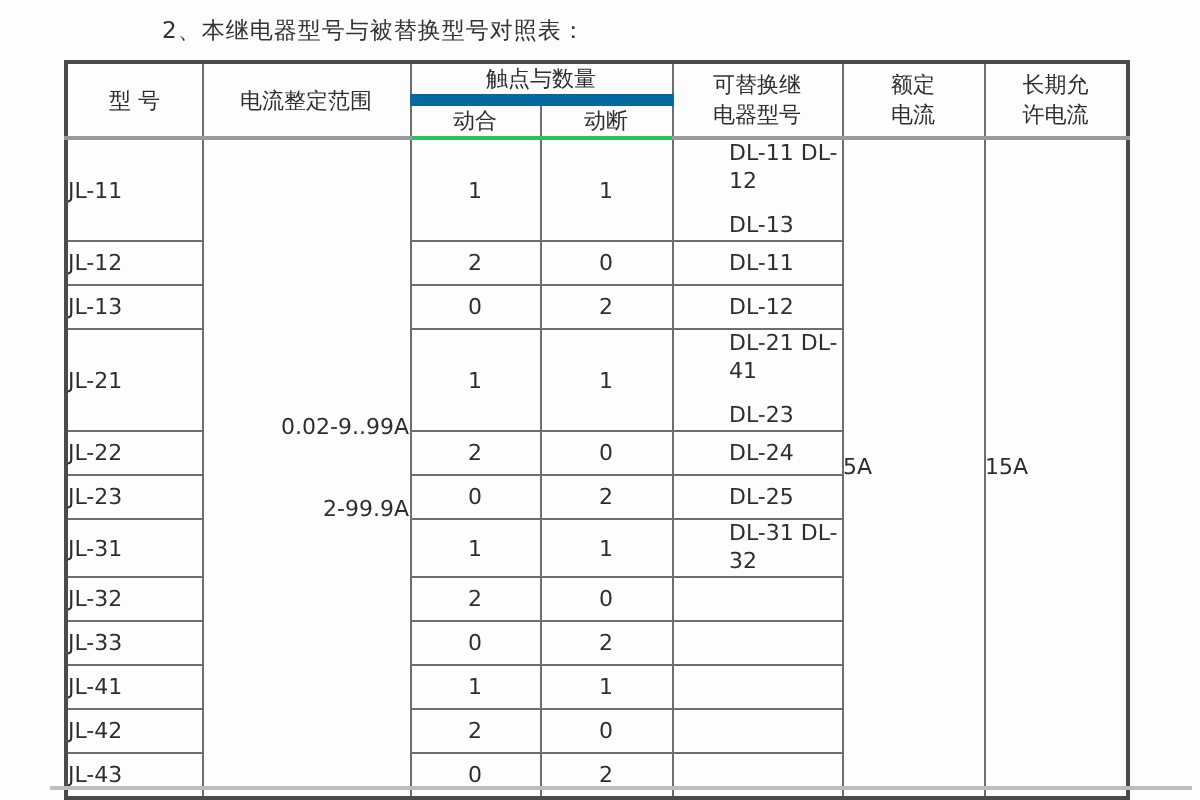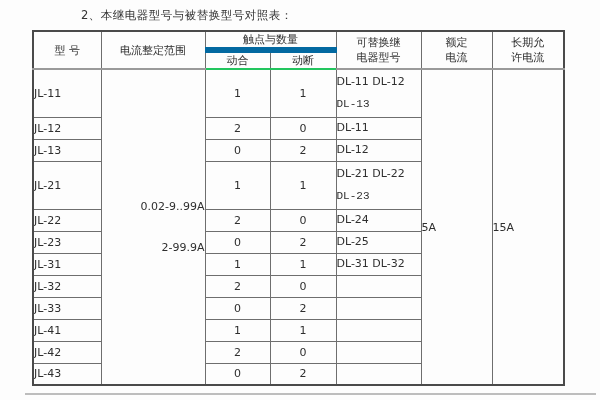--- a/index.html
+++ b/index.html
@@ -46,22 +46,22 @@
   thead tr { height: 16px; }
   thead th { text-align: center; }
   thead th.hspan { border-bottom: 2px solid #9a9a9a; }
   thead tr.sub-row th { border-bottom: 2px solid #22c55e; }
   thead th.group { border-bottom: 6px solid #0369a1; }
   thead th.two-line div { line-height: 15px; }
   
   td.c-model { text-align: left; }
   td.c-count { text-align: center; }
   td.c-replace { text-align: left; padding-left: 9px; }
-  td.c-replace div { line-height: 14px; }
-  td.c-replace div + div { margin-top: 8px; font-family: Liberation Mono, monospace; }
+  td.c-replace div { line-height: 14px; margin-left: 28px; }
+  td.c-replace div + div { margin-top: 8px; }
   td.c-range { text-align: right; }
   td.c-range div + div { margin-top: 28px; }
   td.c-rated, td.c-long { text-align: left; }
   .bottom-rule {
     position: absolute;
     left: 25px;
     top: 393px;
     width: 571px;
     height: 2px;
     background: #bdbdbd;
@@ -135,21 +135,21 @@
         <td class="c-count">2</td>
         <td class="c-replace">
           <div>DL-12</div>
         </td>
       </tr>
       <tr style="height: 48px;">
         <td class="c-model">JL-21</td>
         <td class="c-count">1</td>
         <td class="c-count">1</td>
         <td class="c-replace">
-          <div>DL-21  DL-22</div>
+          <div>DL-21  DL-41</div>
           <div>DL-23</div>
         </td>
       </tr>
       <tr style="height: 22px;">
         <td class="c-model">JL-22</td>
         <td class="c-count">2</td>
         <td class="c-count">0</td>
         <td class="c-replace">
           <div>DL-24</div>
         </td>

